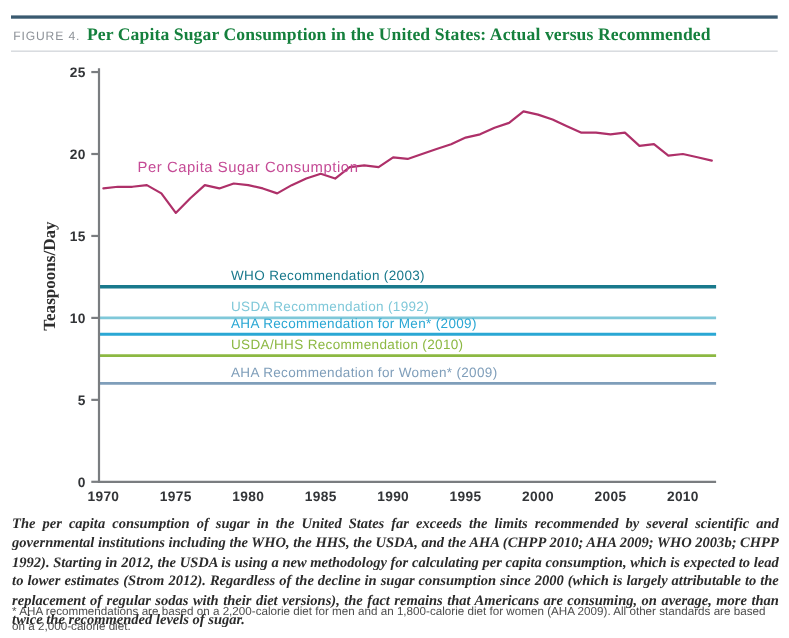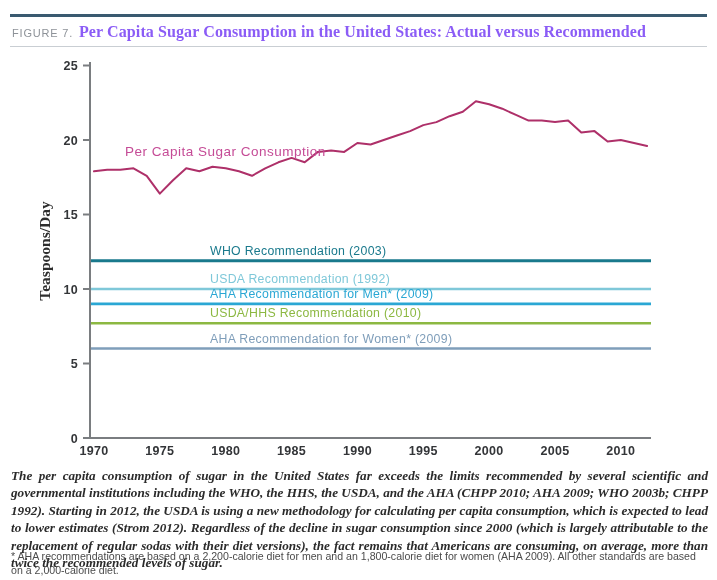--- a/index.html
+++ b/index.html
@@ -3,36 +3,36 @@
 <meta charset="utf-8">
 <style>
   html,body{margin:0;padding:0;background:#ffffff;}
   #page{position:relative;width:717px;height:580px;background:#ffffff;overflow:hidden;
         font-family:"Liberation Sans",sans-serif;}
   #top-rule{position:absolute;left:10px;top:14px;width:697px;height:3px;background:#3a5a70;}
   #header{position:absolute;left:12px;top:23px;width:695px;white-space:nowrap;}
   #figure-label{font-family:"Liberation Sans",sans-serif;font-size:11px;letter-spacing:0.8px;
         color:#8d9298;margin-right:6px;}
   #figure-title{font-family:"Liberation Serif",serif;font-size:16px;font-weight:bold;
-        color:#8b5cf6;letter-spacing:0.1px;}
+        color:#15803d;letter-spacing:0.1px;}
   #header-divider{position:absolute;left:10px;top:46px;width:697px;height:1px;background:#c9ced3;}
   #chart-svg{position:absolute;left:0;top:0;width:717px;height:466px;}
   #caption{position:absolute;left:11px;top:467px;width:697px;margin:0;
         font-family:"Liberation Serif",serif;font-style:italic;font-size:13.2px;
         line-height:17.4px;color:#2b2b2b;text-align:justify;font-weight:bold;}
   #footnote{position:absolute;left:11px;top:549px;width:690px;margin:0;
         font-family:"Liberation Sans",sans-serif;font-size:10.6px;line-height:14px;color:#4b4b4b;}
 </style>
 </head>
 <body>
 
 <div id="page">
   <div id="top-rule"></div>
   <div id="header">
-    <span id="figure-label">FIGURE 7.</span><span id="figure-title">Per Capita Sugar Consumption in the United States: Actual versus Recommended</span>
+    <span id="figure-label">FIGURE 4.</span><span id="figure-title">Per Capita Sugar Consumption in the United States: Actual versus Recommended</span>
   </div>
   <div id="header-divider"></div>
 
   <svg id="chart-svg" viewBox="0 0 717 466" xmlns="http://www.w3.org/2000/svg">
       <line x1="90" y1="260.69" x2="651" y2="260.69" stroke="#19798c" stroke-width="3"></line>
       <text x="210" y="254.69" font-family="&quot;Liberation Sans&quot;,sans-serif" font-size="12.3px" fill="#19798c" letter-spacing="0.3">WHO Recommendation (2003)</text>
       <line x1="90" y1="289" x2="651" y2="289" stroke="#7fc8d9" stroke-width="2.5"></line>
       <text x="210" y="283" font-family="&quot;Liberation Sans&quot;,sans-serif" font-size="12.3px" fill="#7fc8d9" letter-spacing="0.3">USDA Recommendation (1992)</text>
       <line x1="90" y1="303.9" x2="651" y2="303.9" stroke="#2aa7d4" stroke-width="2.8"></line>
       <text x="210" y="297.9" font-family="&quot;Liberation Sans&quot;,sans-serif" font-size="12.3px" fill="#2aa7d4" letter-spacing="0.3">AHA Recommendation for Men* (2009)</text>

